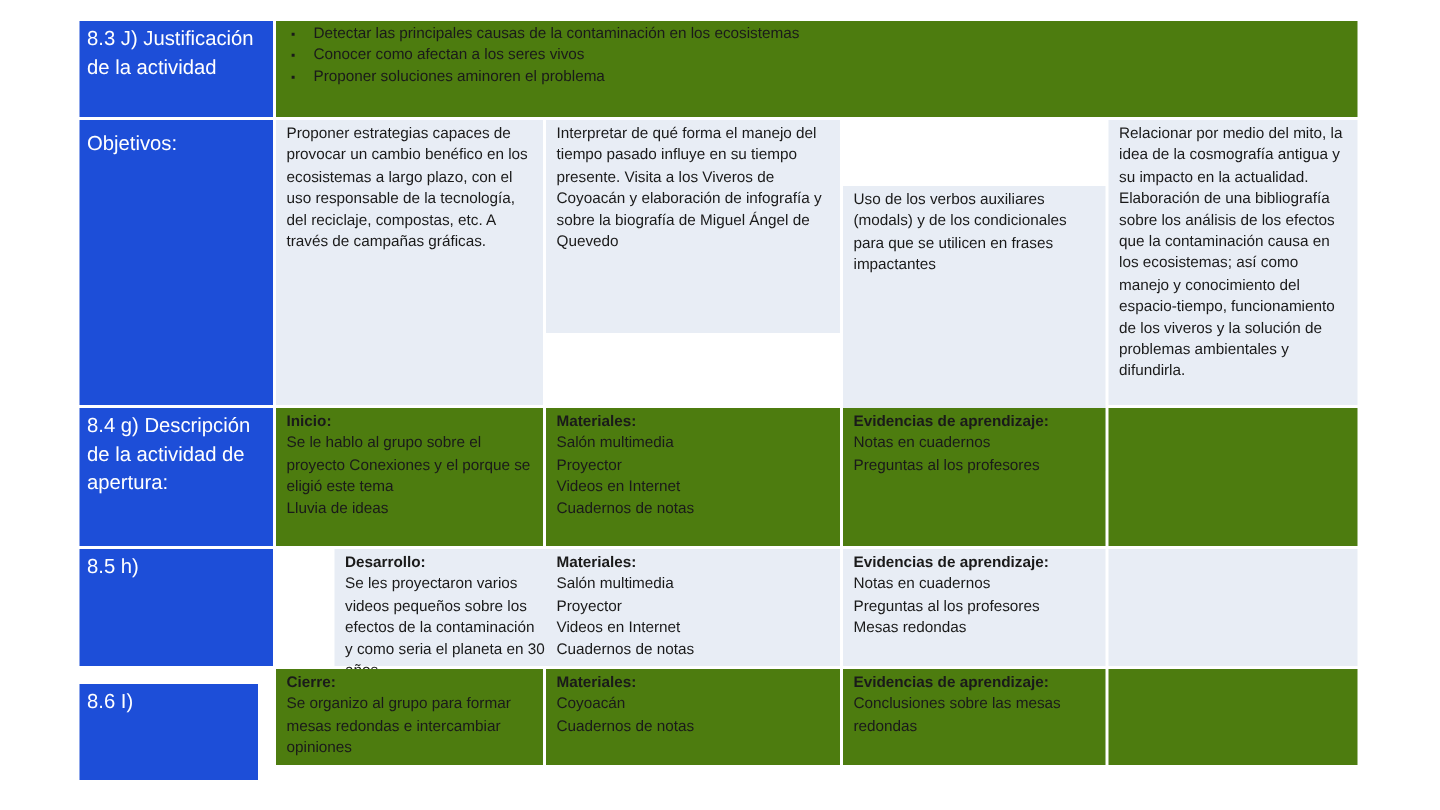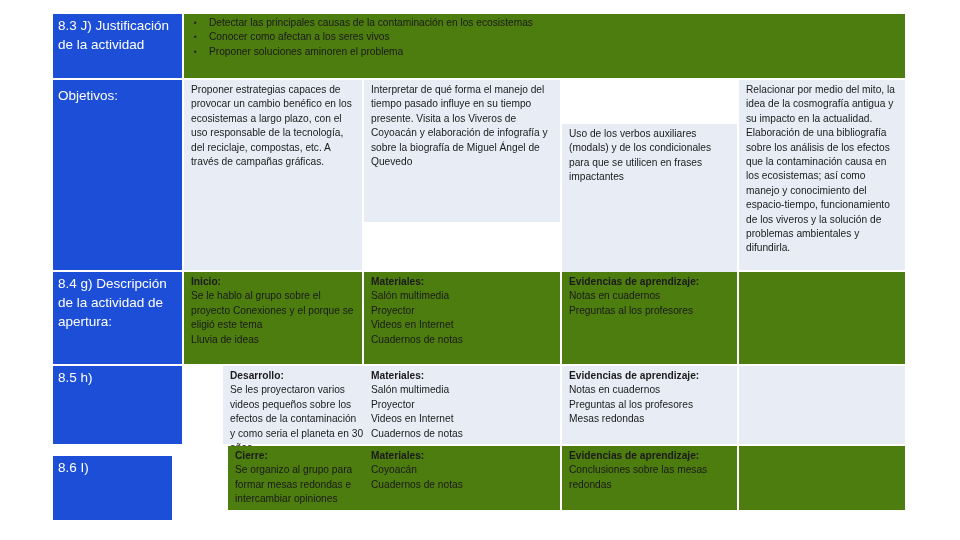--- a/index.html
+++ b/index.html
@@ -72,21 +72,21 @@
   </div>
   <div class="cell light" style="left:509px;top:352px;width:175px;height:78px;">
     <div class="b">Evidencias de aprendizaje:</div>
     <div>Notas en cuadernos</div>
     <div>Preguntas  al los profesores</div>
     <div>Mesas redondas</div>
   </div>
   <div class="cell light" style="left:686px;top:352px;width:166px;height:78px;"></div>
 
   <div class="cell hdr" style="left:0;top:442px;width:119px;height:64px;">8.6 I)</div>
-  <div class="cell dark" style="left:131px;top:432px;width:144px;height:64px;margin-left:44px;">
+  <div class="cell dark" style="left:131px;top:432px;width:178px;height:64px;">
     <div class="b">Cierre:</div>
     <div>Se organizo al grupo para formar mesas redondas  e intercambiar opiniones</div>
   </div>
   <div class="cell dark" style="left:311px;top:432px;width:196px;height:64px;">
     <div class="b">Materiales:</div>
     <div>Coyoacán</div>
     <div>Cuadernos de notas</div>
   </div>
   <div class="cell dark" style="left:509px;top:432px;width:175px;height:64px;">
     <div class="b">Evidencias de aprendizaje:</div>

